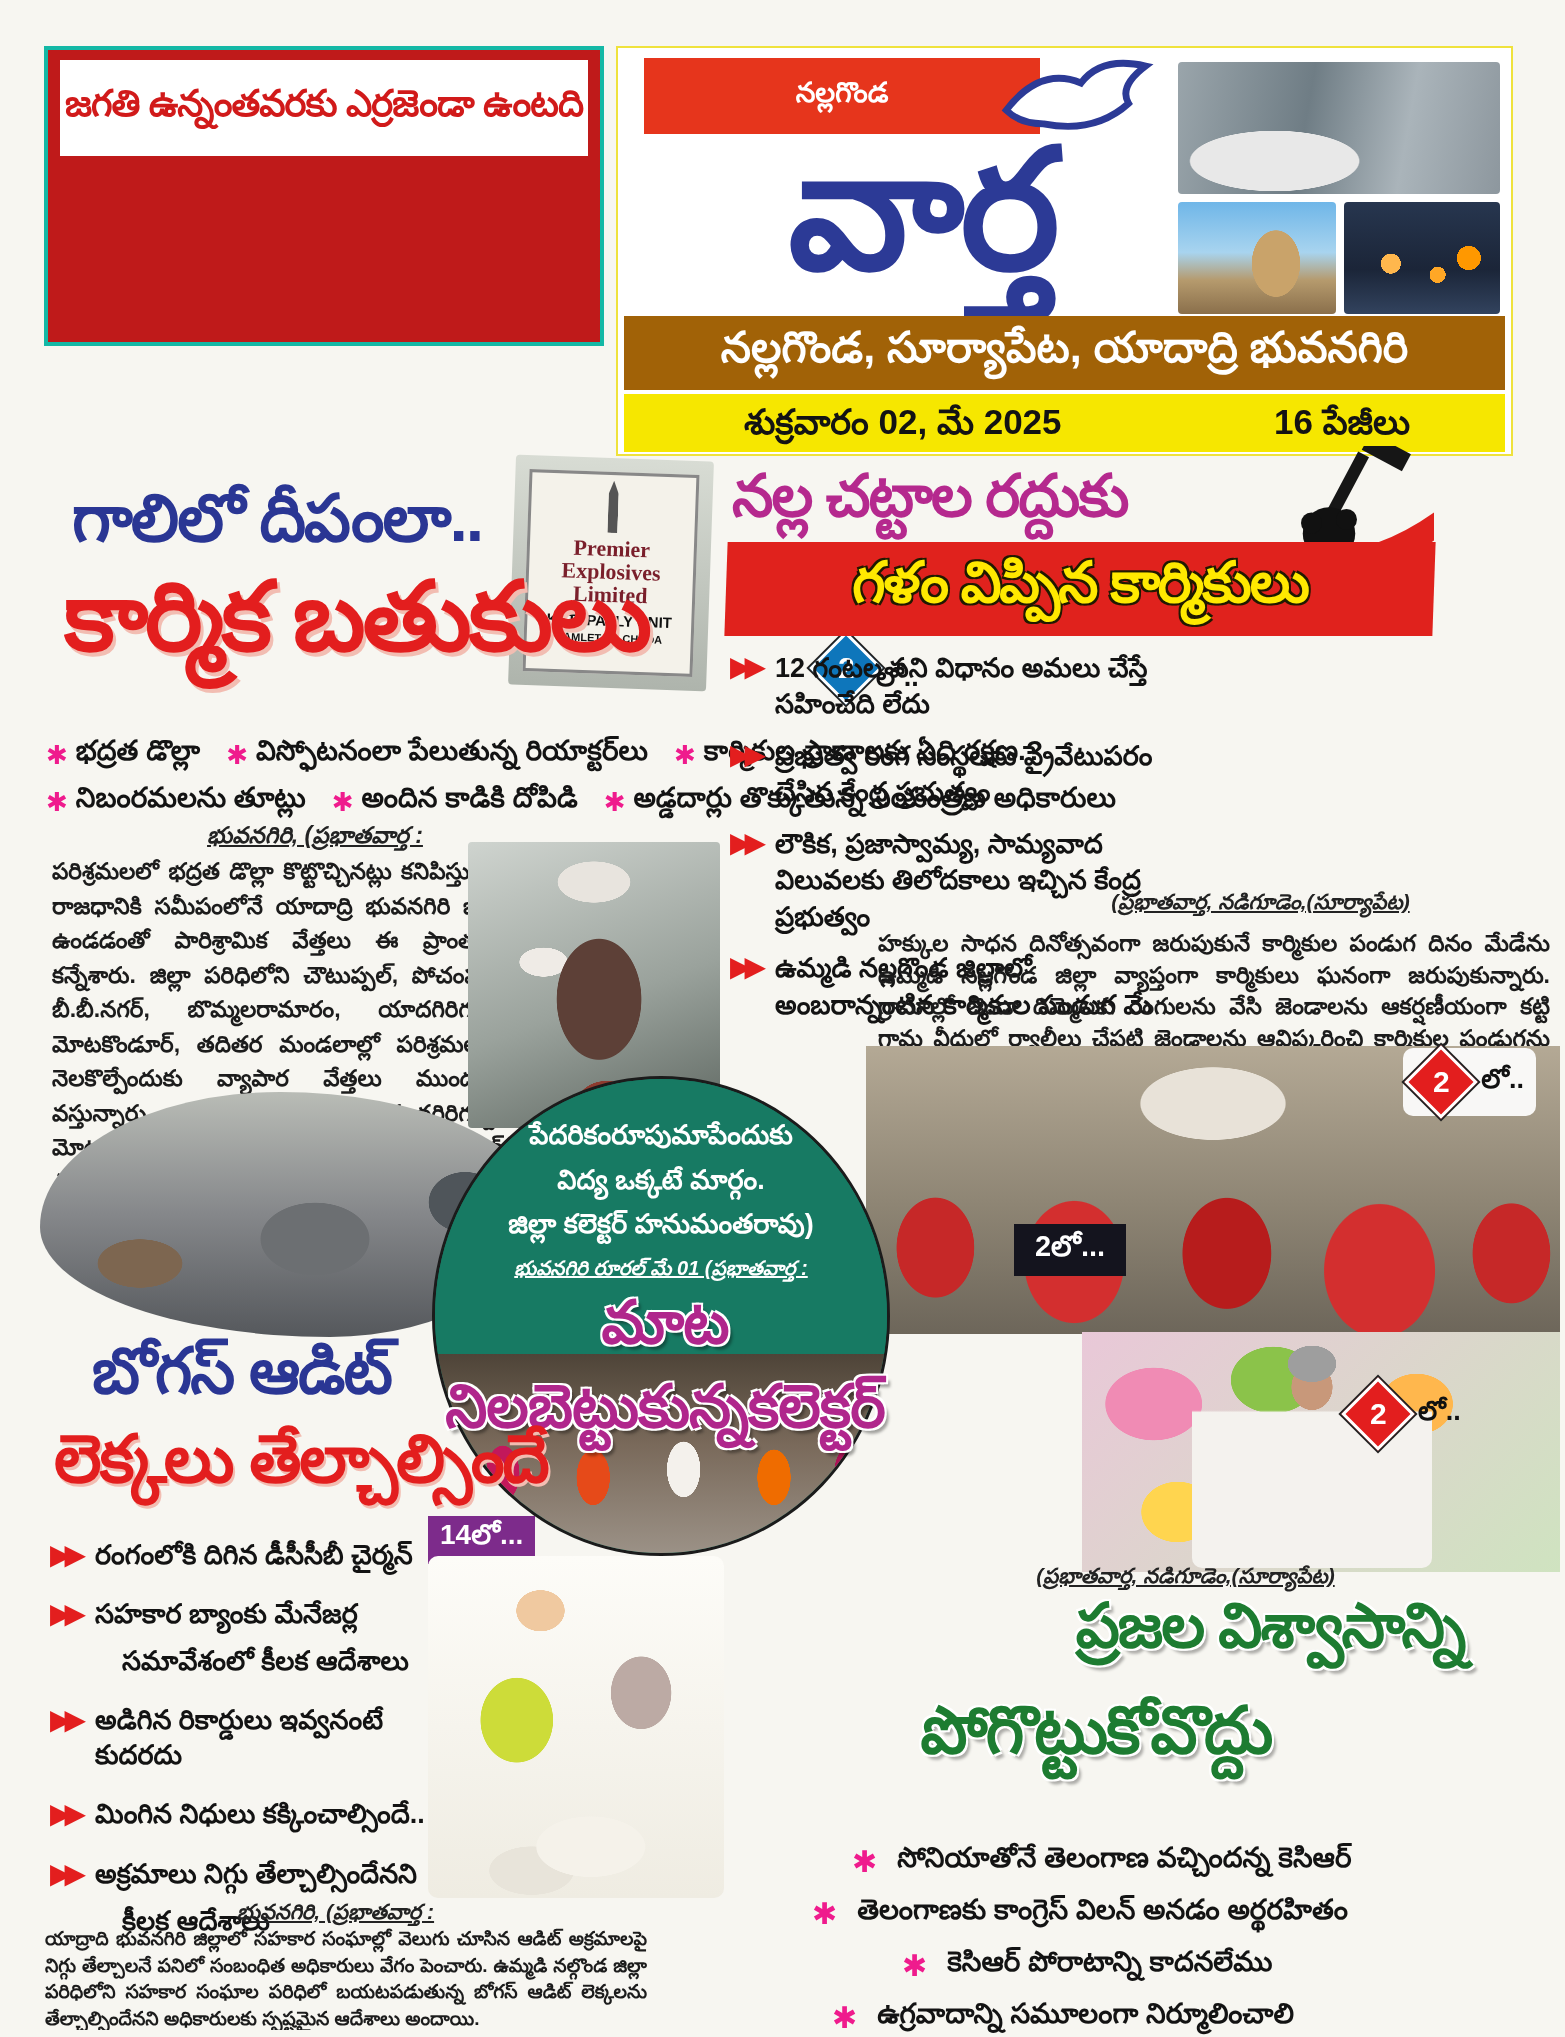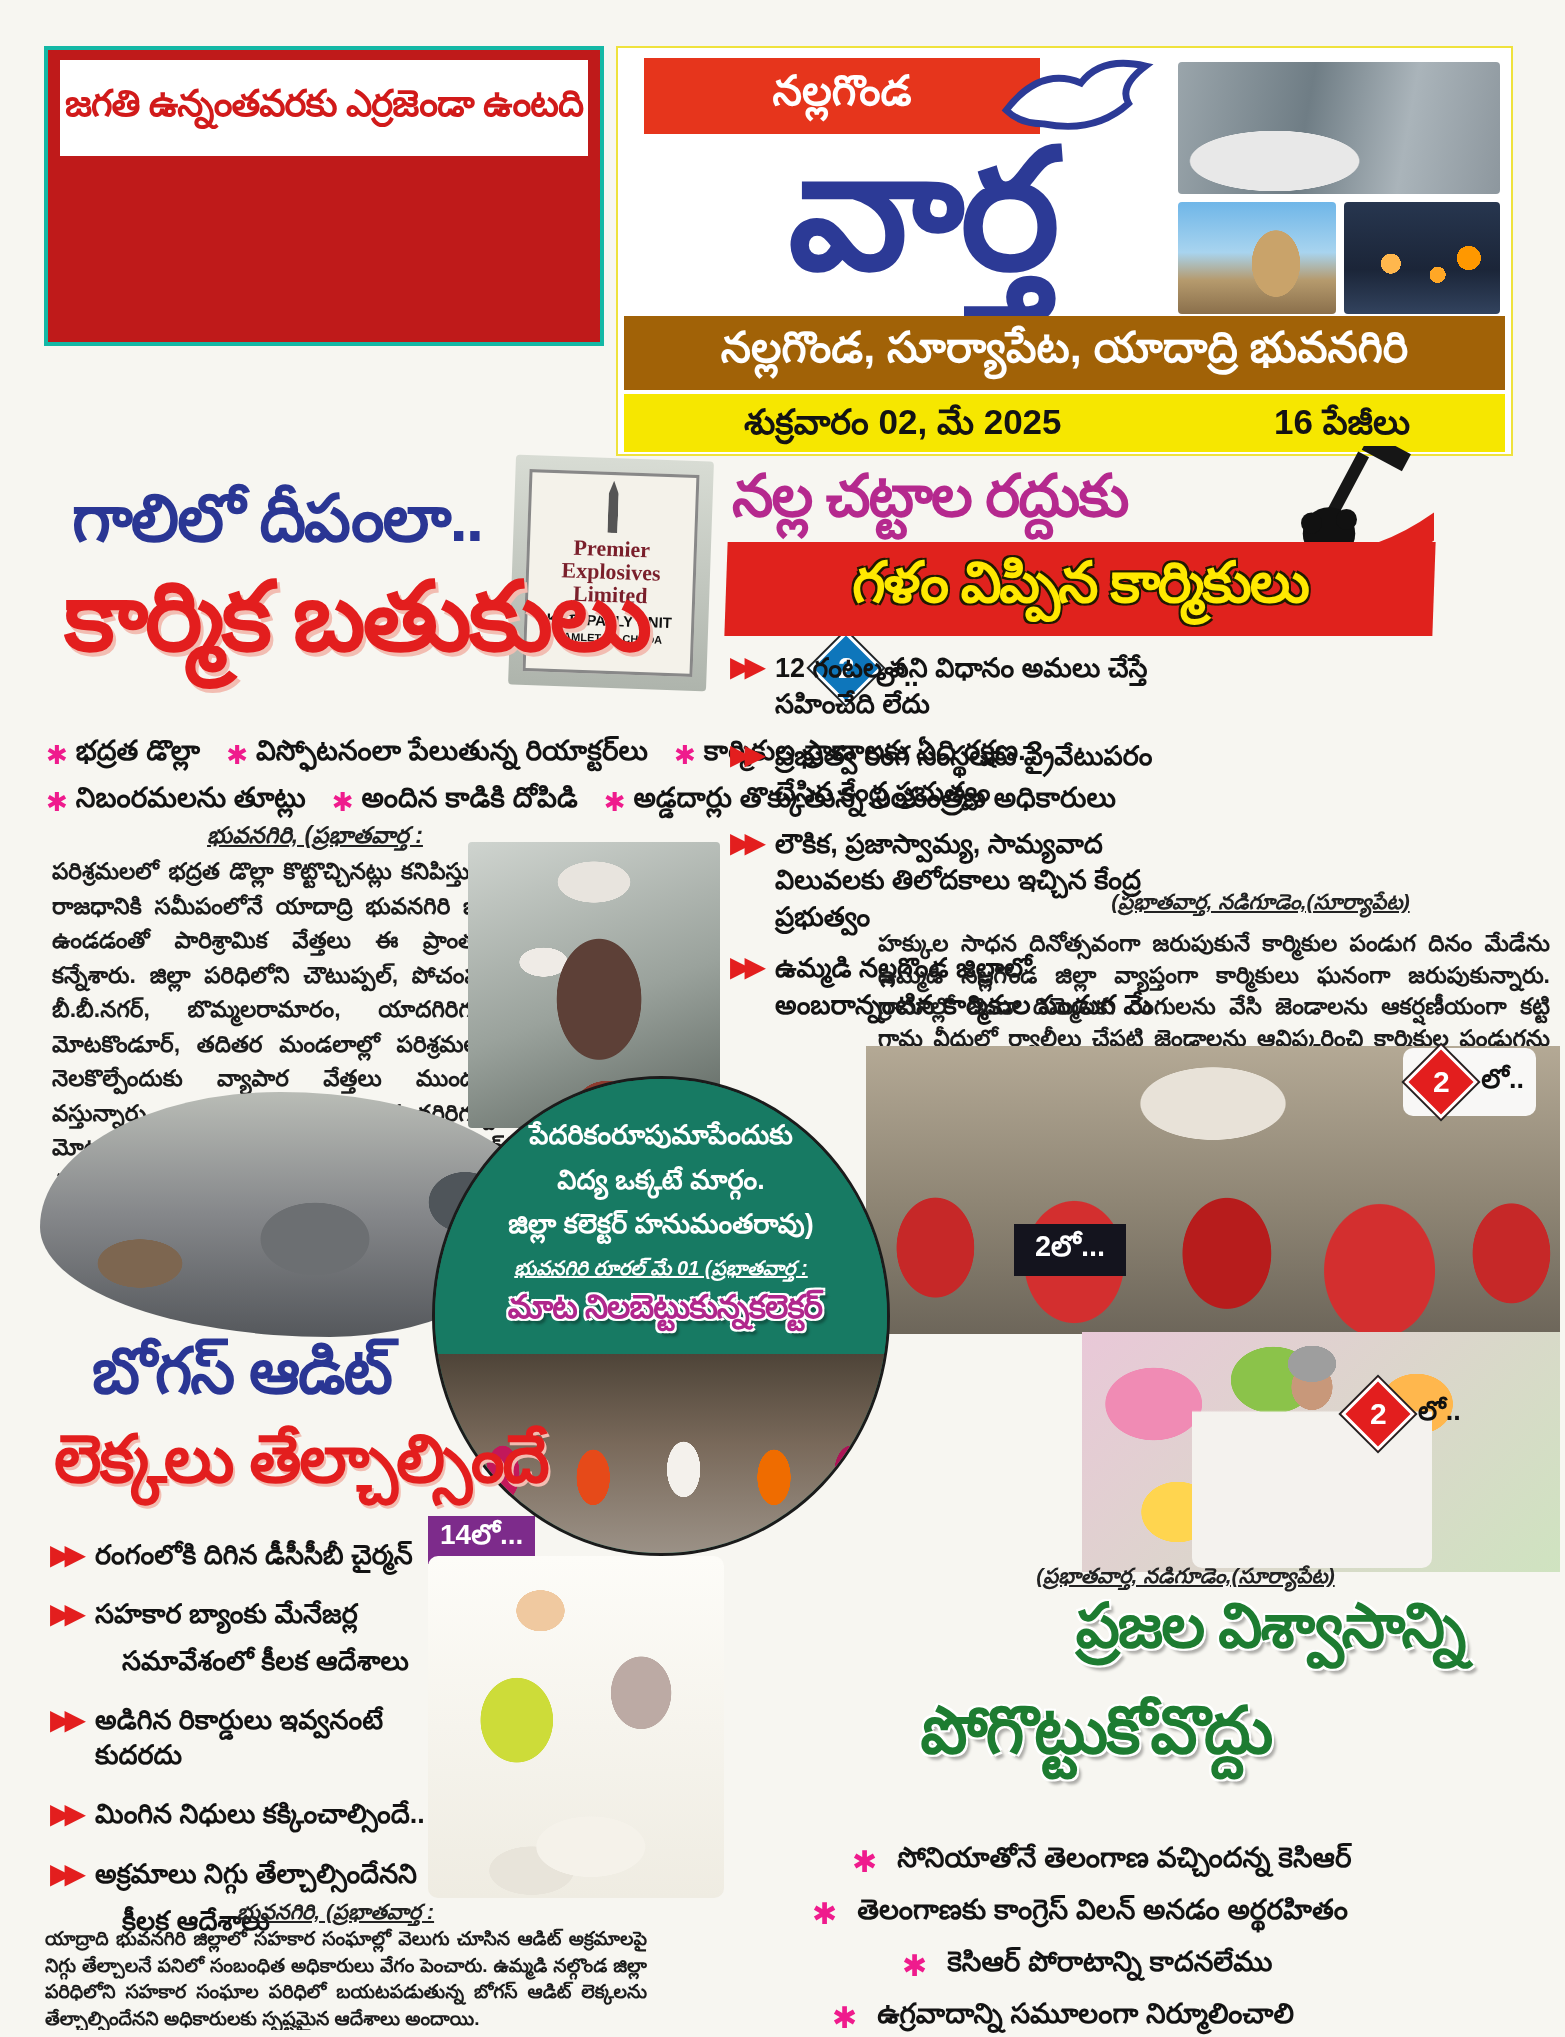--- a/index.html
+++ b/index.html
@@ -22,21 +22,21 @@
       radial-gradient(ellipse 45px 70px at 94% 82%, #b71c1c 0 55%, transparent 56%),
       radial-gradient(circle 16px at 52% 48%, #6d4c41 0 100%, transparent 101%),
       radial-gradient(circle 14px at 77% 45%, #5d4037 0 100%, transparent 101%),
       linear-gradient(180deg,#7e93a0 0%,#4a5a66 45%,#23282e 100%);}
   .pageref{background:#7d2b8b;color:#fff;font-weight:800;padding:3px 12px 6px;display:inline-block;}
   .tl-ref{position:absolute;right:8px;top:6px;font-size:26px;}
 
   
   .masthead{left:616px;top:46px;width:897px;height:410px;background:#fff;border:2px solid #efe23c;box-sizing:border-box;}
   .mh-label{position:absolute;left:26px;top:10px;width:396px;height:76px;background:#e6351c;color:#fff;
-    display:flex;align-items:center;justify-content:center;font-size:42px;font-weight:800;}
+    display:flex;align-items:center;justify-content:center;font-size:28px;font-weight:800;}
   .mh-dove{position:absolute;left:378px;top:4px;width:170px;height:96px;}
   .mh-title{position:absolute;left:14px;top:42px;width:580px;height:240px;display:flex;align-items:center;justify-content:center;
     color:#2c3a96;font-size:168px;font-weight:800;line-height:1;letter-spacing:-4px;}
   .mh-bar1{position:absolute;left:22px;top:288px;width:690px;height:15px;background:#2c3a96;}
   .mh-bar2{position:absolute;left:6px;top:310px;width:880px;height:11px;background:#3a49a8;}
   .mh-dam{position:absolute;left:560px;top:14px;width:322px;height:132px;
     background:radial-gradient(ellipse 140px 50px at 30% 75%, #e8e8e8 0 60%, transparent 61%),
     linear-gradient(100deg,#9aa5ab 0%,#6f7d85 40%,#aab4ba 70%,#8d979e 100%);}
   .mh-temple{position:absolute;left:560px;top:154px;width:158px;height:112px;
     background:radial-gradient(ellipse 40px 55px at 62% 55%, #c9a36a 0 60%, transparent 61%),
@@ -134,21 +134,21 @@
   .cq{font-size:27px;font-weight:700;line-height:1.65;}
   .c-dateline{margin-top:10px;font-size:20px;font-weight:700;font-style:italic;text-decoration:underline;color:#fff;}
   .circle-photo{position:absolute;left:0;bottom:0;width:100%;height:42%;
     background:
       radial-gradient(ellipse 30px 50px at 15% 60%, #c2185b 0 55%, transparent 56%),
       radial-gradient(ellipse 30px 50px at 35% 62%, #e64a19 0 55%, transparent 56%),
       radial-gradient(ellipse 30px 50px at 55% 58%, #f4f1ec 0 55%, transparent 56%),
       radial-gradient(ellipse 30px 50px at 75% 62%, #ef6c00 0 55%, transparent 56%),
       radial-gradient(ellipse 30px 50px at 92% 60%, #ad1457 0 55%, transparent 56%),
       linear-gradient(180deg,#4e4438 0%,#79695a 45%,#9b9186 100%);}
-  .collector-headline{left:430px;top:1288px;width:470px;text-align:center;font-size:33px;font-weight:800;color:#b0268c;letter-spacing:-1px;
+  .collector-headline{left:430px;top:1288px;width:470px;text-align:center;font-size:60px;font-weight:800;color:#b0268c;letter-spacing:-1px;
     text-shadow:-2px -2px 0 #fff,2px -2px 0 #fff,-2px 2px 0 #fff,2px 2px 0 #fff,4px 5px 3px rgba(0,0,0,.35);}
   .c-ref{left:1014px;top:1224px;width:112px;height:52px;background:#14141e;color:#fff;font-size:29px;font-weight:800;
     display:flex;align-items:center;justify-content:center;}
 
   
   .kcr-dateline{left:1018px;top:1564px;width:335px;text-align:center;font-size:21px;}
   .kcr-h1{left:986px;top:1590px;width:568px;text-align:center;font-size:62px;font-weight:800;color:#1d7c31;letter-spacing:-2px;
     text-shadow:-2px -2px 0 #fff,2px -2px 0 #fff,-2px 2px 0 #fff,2px 2px 0 #fff,4px 5px 3px rgba(0,0,0,.3);}
   .kcr-h2{left:812px;top:1692px;width:568px;text-align:center;font-size:66px;font-weight:800;color:#1d7c31;letter-spacing:-2px;
     text-shadow:-2px -2px 0 #fff,2px -2px 0 #fff,-2px 2px 0 #fff,2px 2px 0 #fff,4px 5px 3px rgba(0,0,0,.3);}

